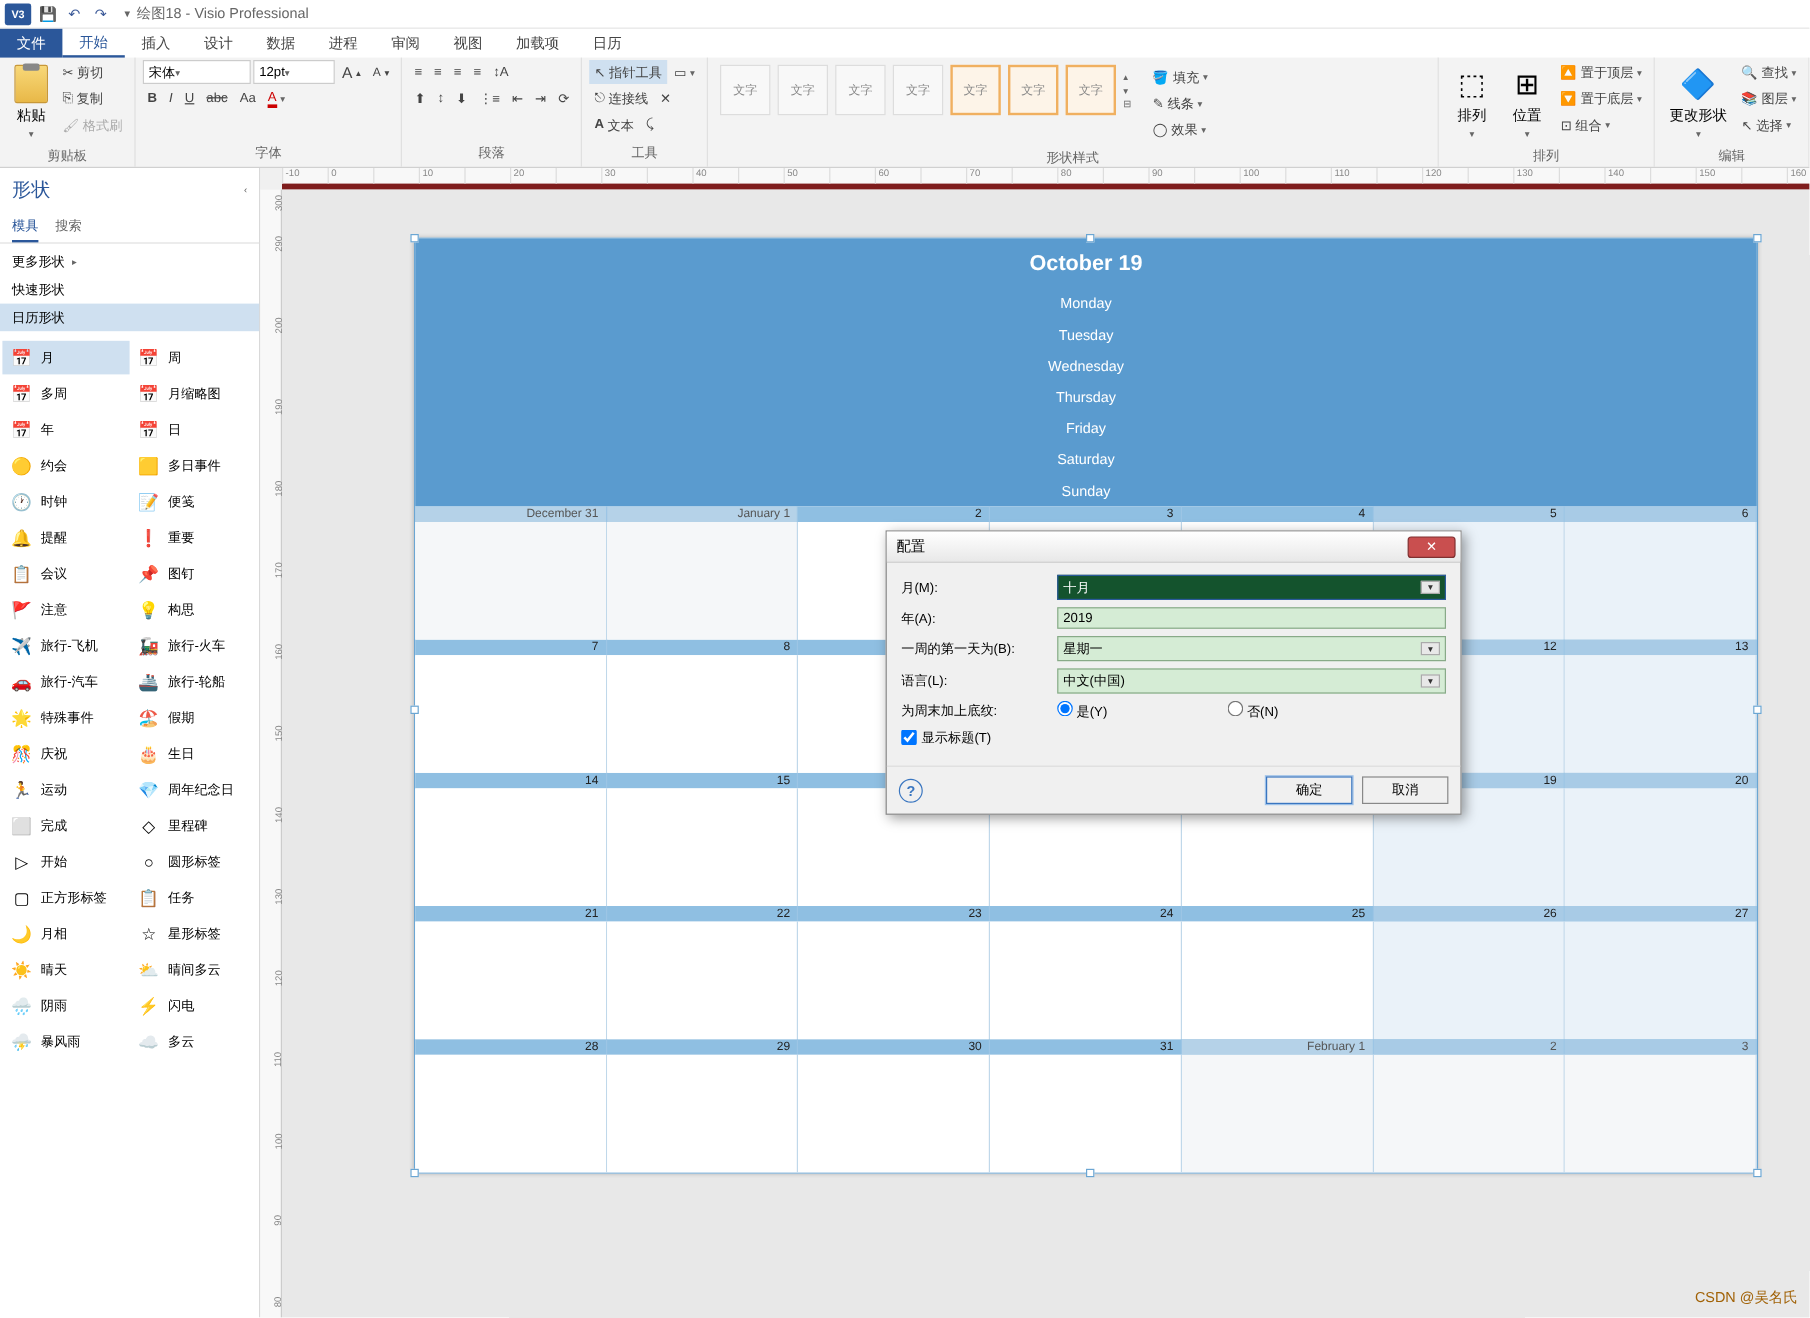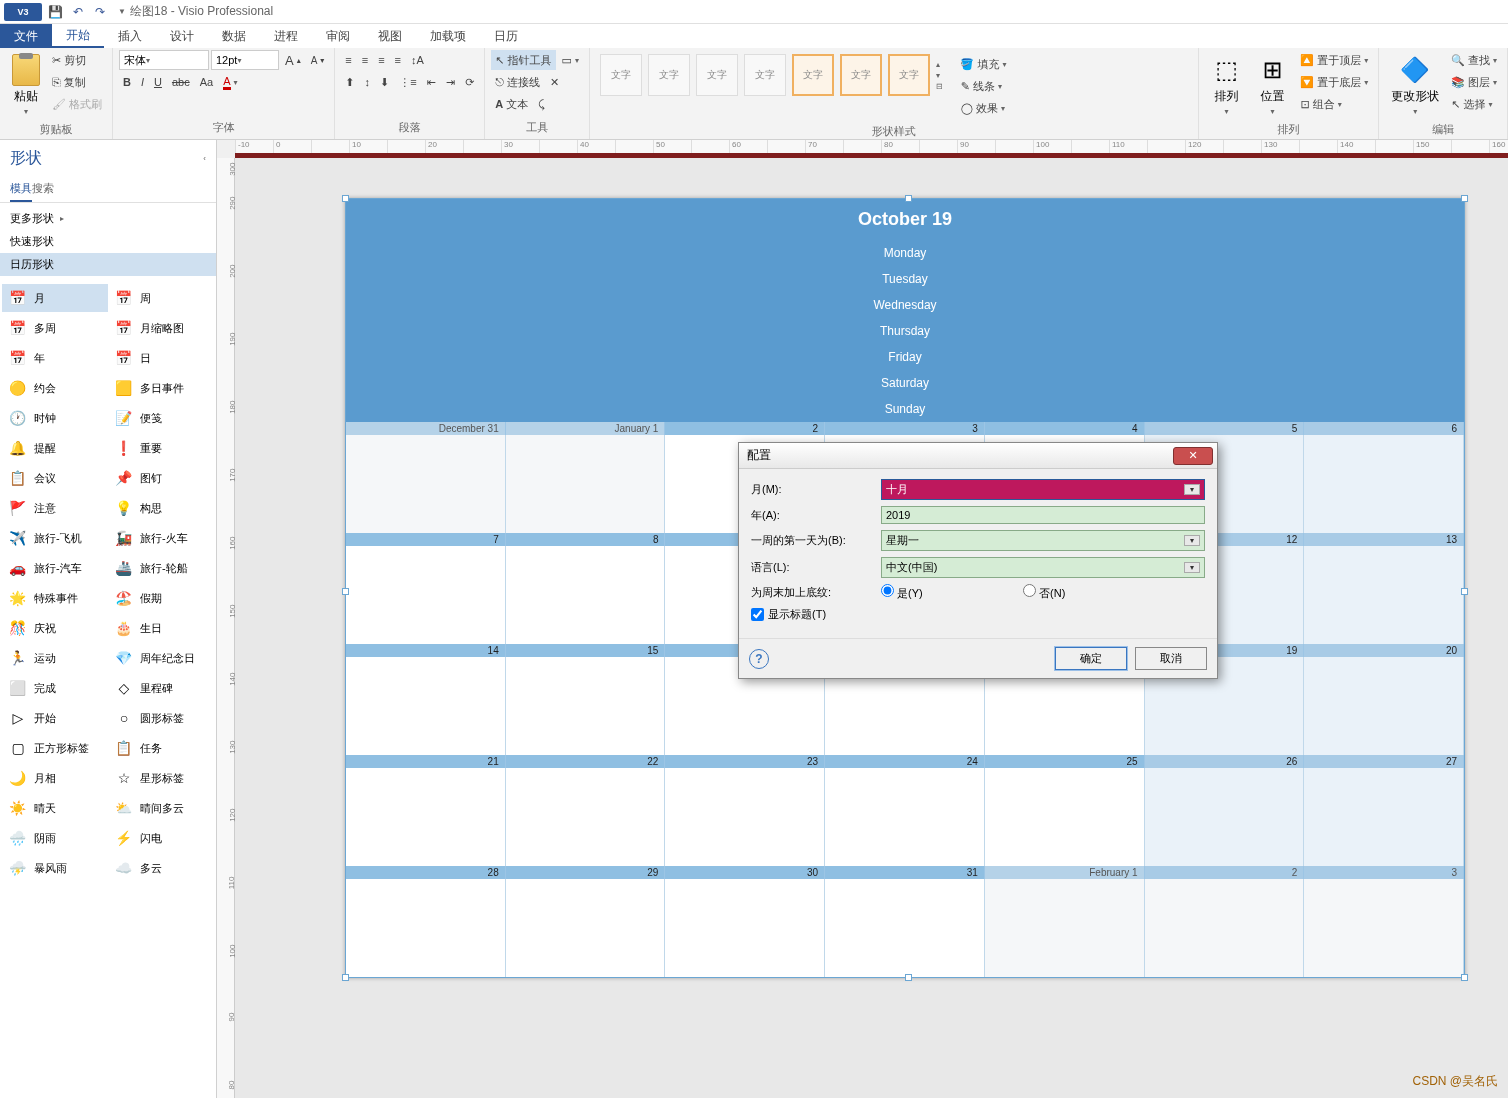--- a/index.html
+++ b/index.html
@@ -2,21 +2,21 @@
 <html><head>
 <meta charset="utf-8">
 <style>
 * { box-sizing: border-box; margin: 0; padding: 0; font-family: "Microsoft YaHei", "Segoe UI", sans-serif; }
 body { background: #fff; font-size: 12px; overflow: hidden; width: 1508px; height: 1098px; position: relative; }
 
 
 .titlebar { height: 24px; background: #fff; display: flex; align-items: center; border-bottom: 1px solid #e0e0e0; }
 .titlebar .left { display: flex; align-items: center; gap: 6px; padding-left: 4px; }
 .titlebar .center { flex: 1; text-align: left; color: #666; font-size: 12px; }
-.visio-icon { width: 38px; height: 18px; background: #2b579a; color: #fff; font-size: 9px; font-weight: bold; display: flex; align-items: center; justify-content: center; border-radius: 2px; }
+.visio-icon { width: 22px; height: 18px; background: #2b579a; color: #fff; font-size: 9px; font-weight: bold; display: flex; align-items: center; justify-content: center; border-radius: 2px; }
 .qat-icon { width: 16px; height: 16px; color: #3b5998; display: flex; align-items: center; justify-content: center; }
 
 
 .ribbon-tabs { height: 24px; display: flex; background: #fff; }
 .ribbon-tab { padding: 0 14px; display: flex; align-items: center; color: #444; cursor: pointer; font-size: 12px; }
 .ribbon-tab.file { background: #2b579a; color: #fff; }
 .ribbon-tab.active { color: #2b579a; border-bottom: 2px solid #2b579a; }
 
 
 .ribbon { height: 92px; background: #f3f3f3; border-bottom: 1px solid #d0d0d0; display: flex; }
@@ -32,21 +32,21 @@
 .font-combo { background: #fff; border: 1px solid #ccc; padding: 1px 4px; font-size: 11px; height: 20px; display: flex; align-items: center; }
 .style-thumb { width: 42px; height: 42px; border: 1px solid #ddd; background: #f8f8f8; display: flex; align-items: center; justify-content: center; color: #888; font-size: 10px; }
 .style-thumb.sel { border: 2px solid #f0b060; background: #fdf4e8; }
 .paste-ico { width: 28px; height: 32px; background: linear-gradient(#f8d878, #e8b848); border: 1px solid #c89838; border-radius: 2px; position: relative; }
 .paste-ico::before { content: ""; position: absolute; top: -2px; left: 6px; width: 14px; height: 6px; background: #888; border-radius: 2px; }
 
 
 .main { display: flex; height: calc(100% - 140px); }
 .shapes-pane { width: 217px; background: #fff; border-right: 1px solid #d0d0d0; display: flex; flex-direction: column; }
 .sp-title { padding: 8px 10px; color: #2b579a; font-size: 16px; display: flex; align-items: center; justify-content: space-between; }
-.sp-tabs { display: flex; border-bottom: 1px solid #e0e0e0; padding: 0 10px; }
+.sp-tabs { display: flex; border-bottom: 1px solid #e0e0e0; padding: 0 10px; gap: 14px; }
 .sp-tab { padding: 4px 0; color: #666; font-size: 11px; }
 .sp-tab.active { color: #2b579a; border-bottom: 2px solid #2b579a; }
 .sp-list { padding: 4px 0; }
 .sp-item { padding: 4px 10px; font-size: 11px; display: flex; align-items: center; gap: 6px; }
 .sp-item.sel { background: #cfe0f0; }
 .sp-shapes { padding: 4px 2px; display: grid; grid-template-columns: 1fr 1fr; gap: 2px 0; overflow-y: auto; }
 .sp-shape { display: flex; align-items: center; gap: 6px; padding: 5px 6px; font-size: 11px; }
 .sp-shape.sel { background: #cfe0f0; }
 .sp-shape .sico { width: 20px; height: 18px; display: flex; align-items: center; justify-content: center; font-size: 14px; }
 
@@ -77,21 +77,21 @@
 
 .dialog { position: absolute; left: 738px; top: 442px; width: 480px; background: #f0f0f0; border: 1px solid #888; box-shadow: 3px 3px 10px rgba(0,0,0,0.4); z-index: 100; }
 .dlg-title { background: linear-gradient(#fff,#e8e8e8); height: 26px; display: flex; align-items: center; padding: 0 4px 0 8px; font-size: 12px; border-bottom: 1px solid #ccc; }
 .dlg-title .ttext { flex: 1; }
 .dlg-close { background: #c94f4f; color: #fff; width: 40px; height: 18px; border-radius: 3px; display: flex; align-items: center; justify-content: center; font-size: 11px; border: 1px solid #803030; }
 .dlg-body { padding: 10px 12px; }
 .dlg-row { display: flex; align-items: center; margin-bottom: 6px; }
 .dlg-row label { width: 130px; font-size: 11px; }
 .dlg-row .ctrl { flex: 1; }
 .dlg-combo { width: 100%; border: 1px solid #8a8; background: #d5ecd5; padding: 2px 4px; font-size: 11px; display: flex; justify-content: space-between; align-items: center; }
-.dlg-combo.sel { background: #be185d; color: #fff; border-color: #2a5a9a; }
+.dlg-combo.sel { background: #14532d; color: #fff; border-color: #2a5a9a; }
 .dlg-combo .arrow { background: #e8e8e8; color: #333; border: 1px solid #aaa; width: 16px; text-align: center; font-size: 8px; }
 .dlg-input { width: 100%; border: 1px solid #8a8; background: #d5ecd5; padding: 2px 4px; font-size: 11px; }
 .dlg-radio { display: flex; gap: 12px; font-size: 11px; align-items: center; }
 .dlg-chk { font-size: 11px; display: flex; align-items: center; gap: 4px; }
 .dlg-footer { border-top: 1px solid #ddd; padding: 8px 10px; display: flex; justify-content: flex-end; gap: 8px; align-items: center; }
 .dlg-footer .help { margin-right: auto; width: 20px; height: 20px; border: 1px solid #3a76c0; border-radius: 50%; color: #3a76c0; display: flex; align-items: center; justify-content: center; font-weight: bold; }
 .dlg-btn { padding: 3px 24px; border: 1px solid #888; background: #f0f0f0; font-size: 11px; }
 .dlg-btn.primary { border: 1px solid #3a76c0; box-shadow: 0 0 0 1px #9cc0e8; }
 
 .watermark { position: absolute; right: 10px; bottom: 8px; color: #a16207; font-size: 12px; z-index: 200; }

